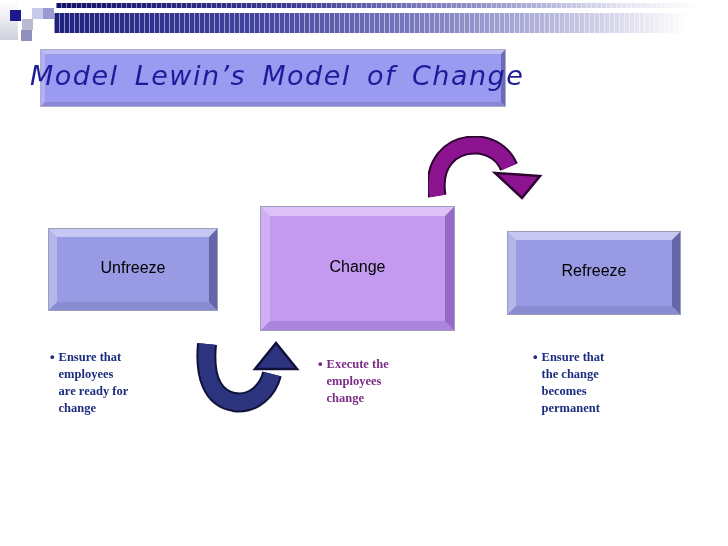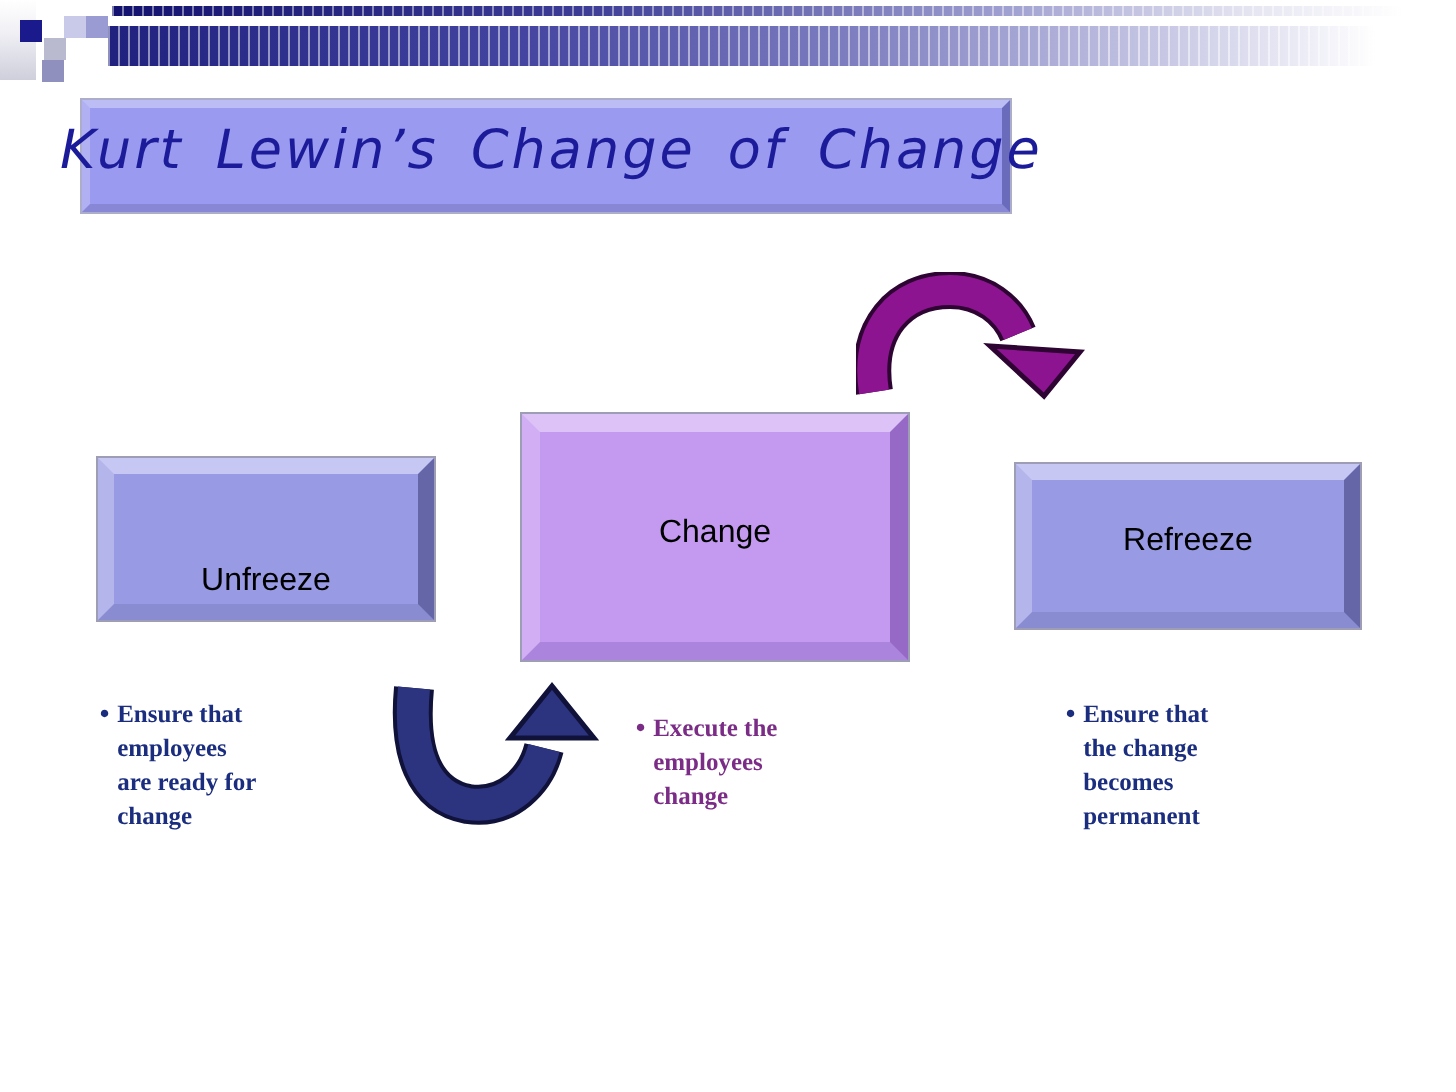--- a/index.html
+++ b/index.html
@@ -61,21 +61,20 @@
     display:flex;align-items:center;justify-content:center;
     font-size:16px;color:#000;
     box-shadow:0 0 0 1px rgba(60,60,110,.5);
   }
   .box span{transform:translateY(-2px);}
   .box-unfreeze{
     left:49px;top:229px;width:168px;height:81px;
     background:#989ae4;
     border-style:solid;border-width:8px;
     border-color:#c6c7f2 #6466a8 #8a8cd2 #b4b5ea;
-    align-items:flex-end;
   }
   .box-change{
     left:261px;top:207px;width:193px;height:123px;
     background:#c49af0;
     border-style:solid;border-width:9px;
     border-color:#ddc2f7 #9569c5 #ab84dd #d2aff4;
   }
   .box-refreeze{
     left:508px;top:232px;width:172px;height:82px;
     background:#989ae4;
@@ -108,21 +107,21 @@
   <div class="hdr-strip"></div>
   <div class="sq sq-navy"></div>
   <div class="sq sq-light"></div>
   <div class="sq sq-med"></div>
   <div class="sq sq-gray"></div>
   <div class="sq sq-mauve"></div>
   <div class="hdr-thin"></div>
   <div class="hdr-main"></div>
 
   <div class="title-box"></div>
-  <div class="title-text">Kurt Lewin’s Change of Change</div>
+  <div class="title-text">Model Lewin’s Model of Change</div>
 
   <svg class="arrow-top" width="120" height="66" viewBox="0 0 120 66">
     <path d="M 9,60 C 4,28 22,9 47,9 C 64,9 76,19 81,31" fill="none" stroke="#2e0433" stroke-width="19"></path>
     <path d="M 9,60 C 4,28 22,9 47,9 C 64,9 76,19 81,31" fill="none" stroke="#8c1490" stroke-width="15"></path>
     <polygon points="67,37 112,40 94,62" fill="#8c1490" stroke="#2e0433" stroke-width="2.5" stroke-linejoin="miter"></polygon>
   </svg>
 
   <div class="box box-unfreeze">
     <span>Unfreeze</span>
   </div>

